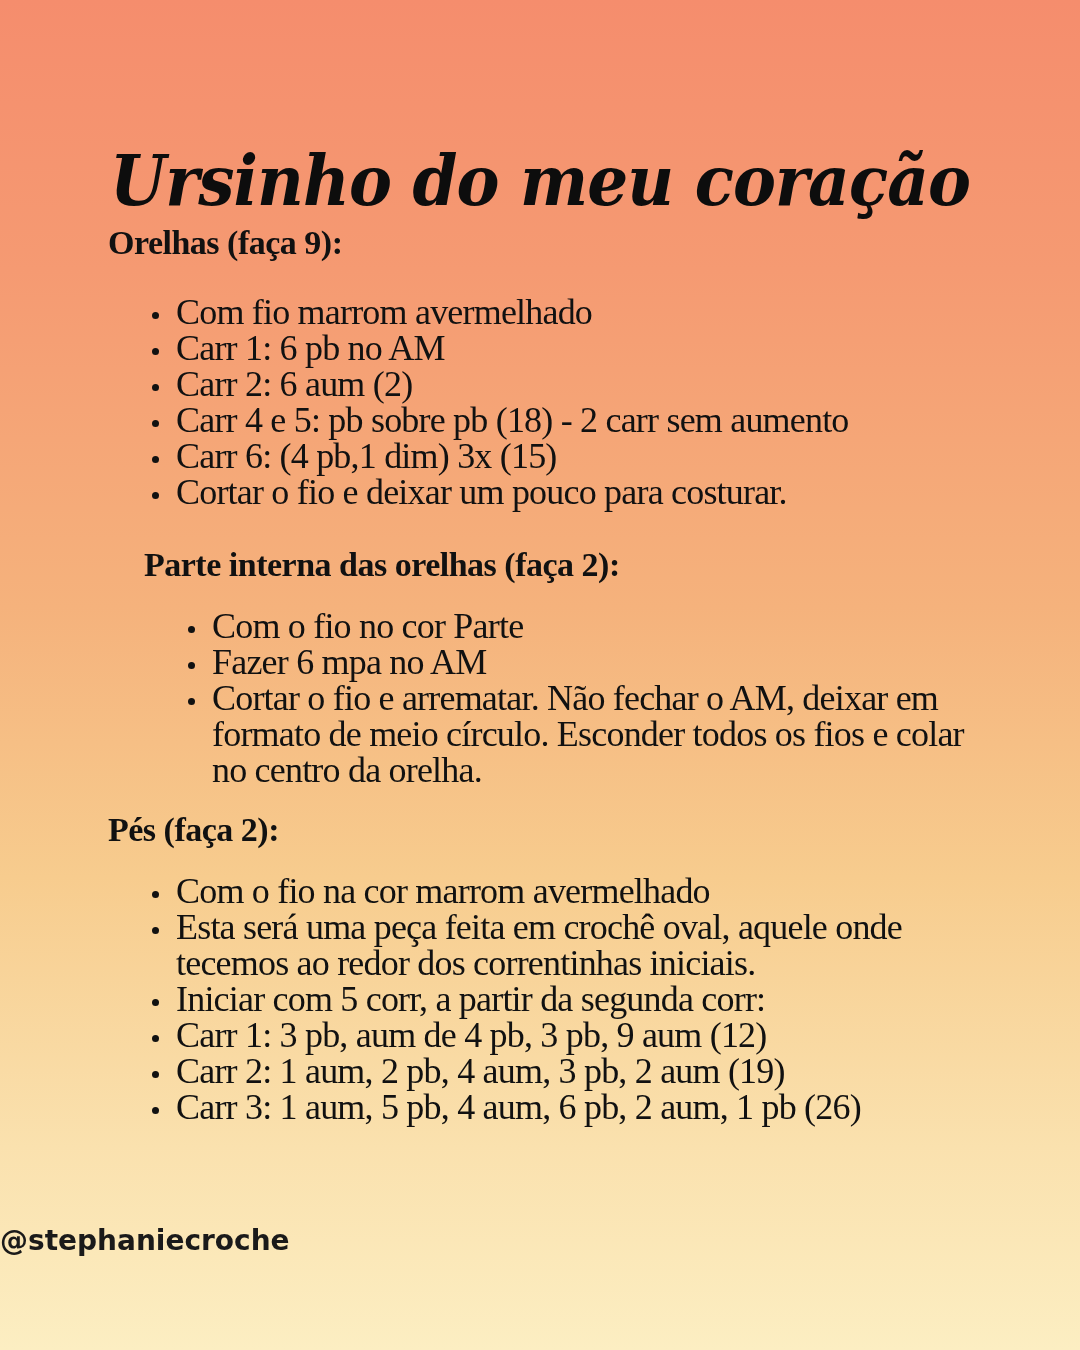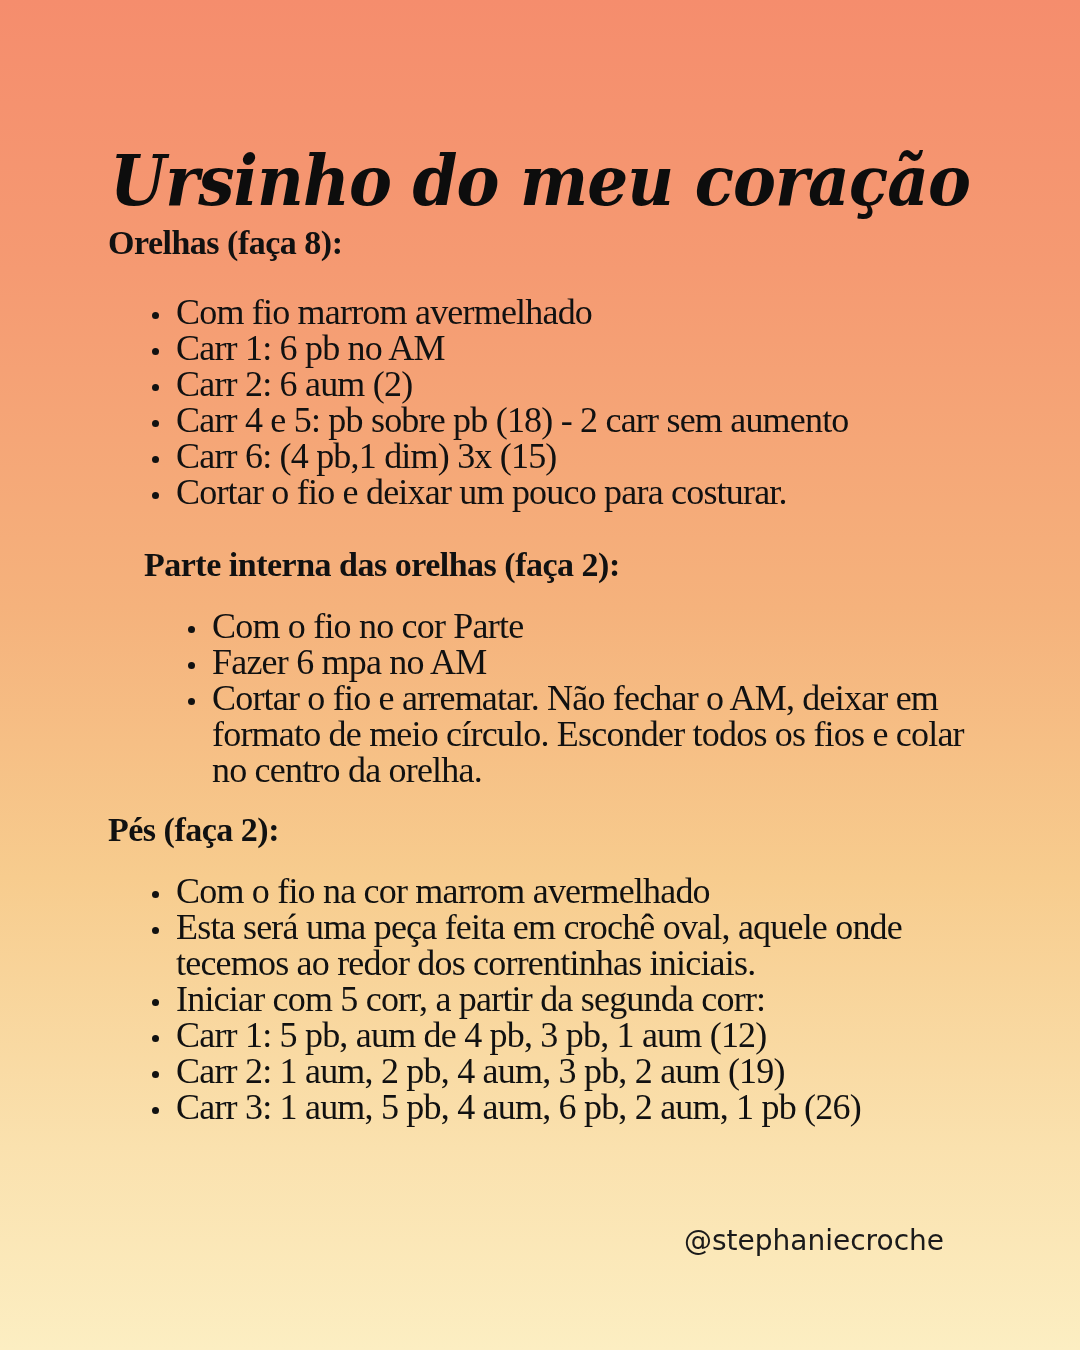--- a/index.html
+++ b/index.html
@@ -69,36 +69,36 @@
     .sec1 ul.steps { margin-top: 28px; }
     .sec2 { margin-top: 32px; margin-left: 36px; }
     .sec2 ul.steps { margin-top: 20px; }
     .sec3 { margin-top: 19px; }
     .sec3 ul.steps { margin-top: 20px; }
     .handle {
       position: absolute;
       left: 0;
       width: 944px;
       top: 1224px;
-      text-align: right;
+      text-align: left;
       font-family: "DejaVu Sans", sans-serif;
-      font-weight: normal;
+      font-weight: bold;
       font-size: 28px;
       color: #1a1a1a;
     }
   </style>
 </head>
 <body>
 
 <h1 class="title">Ursinho do meu coração</h1>
 
 <div class="content">
 
   <section class="sec1">
-    <h2 class="section-title">Orelhas (faça 8):</h2>
+    <h2 class="section-title">Orelhas (faça 9):</h2>
     <ul class="steps">
       <li>Com fio marrom avermelhado</li>
       <li>Carr 1: 6 pb no AM</li>
       <li>Carr 2: 6 aum (2)</li>
       <li>Carr 4 e 5: pb sobre pb (18) - 2 carr sem aumento</li>
       <li>Carr 6: (4 pb,1 dim) 3x (15)</li>
       <li>Cortar o fio e deixar um pouco para costurar.</li>
     </ul>
   </section>
 
@@ -110,21 +110,21 @@
       <li>Cortar o fio e arrematar. Não fechar o AM, deixar em formato de meio círculo. Esconder todos os fios e colar no centro da orelha.</li>
     </ul>
   </section>
 
   <section class="sec3">
     <h2 class="section-title">Pés (faça 2):</h2>
     <ul class="steps">
       <li>Com o fio na cor marrom avermelhado</li>
       <li>Esta será uma peça feita em crochê oval, aquele onde tecemos ao redor dos correntinhas iniciais.</li>
       <li> Iniciar com 5 corr, a partir da segunda corr:</li>
-      <li>Carr 1: 5 pb, aum de 4 pb, 3 pb, 1 aum (12)</li>
+      <li>Carr 1: 3 pb, aum de 4 pb, 3 pb, 9 aum (12)</li>
       <li>Carr 2: 1 aum, 2 pb, 4 aum, 3 pb, 2 aum (19)</li>
       <li>Carr 3: 1 aum, 5 pb, 4 aum, 6 pb, 2 aum, 1 pb (26)</li>
     </ul>
   </section>
 
 </div>
 
 <div class="handle">@stephaniecroche</div>
 
 </body></html>

